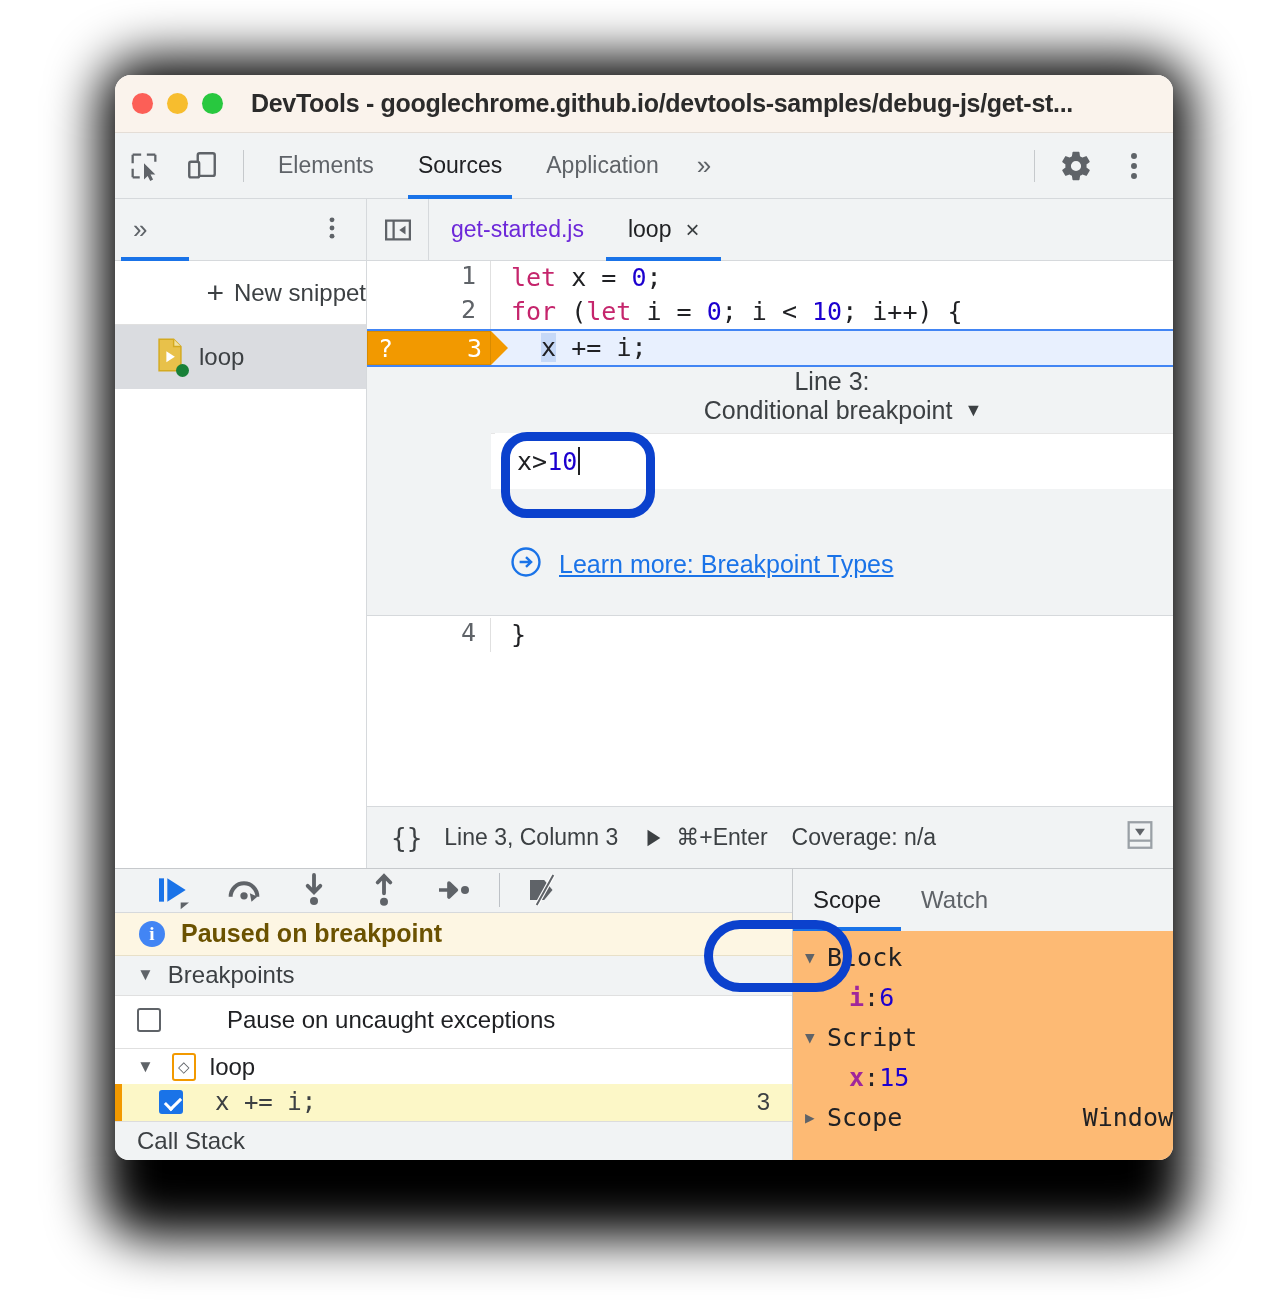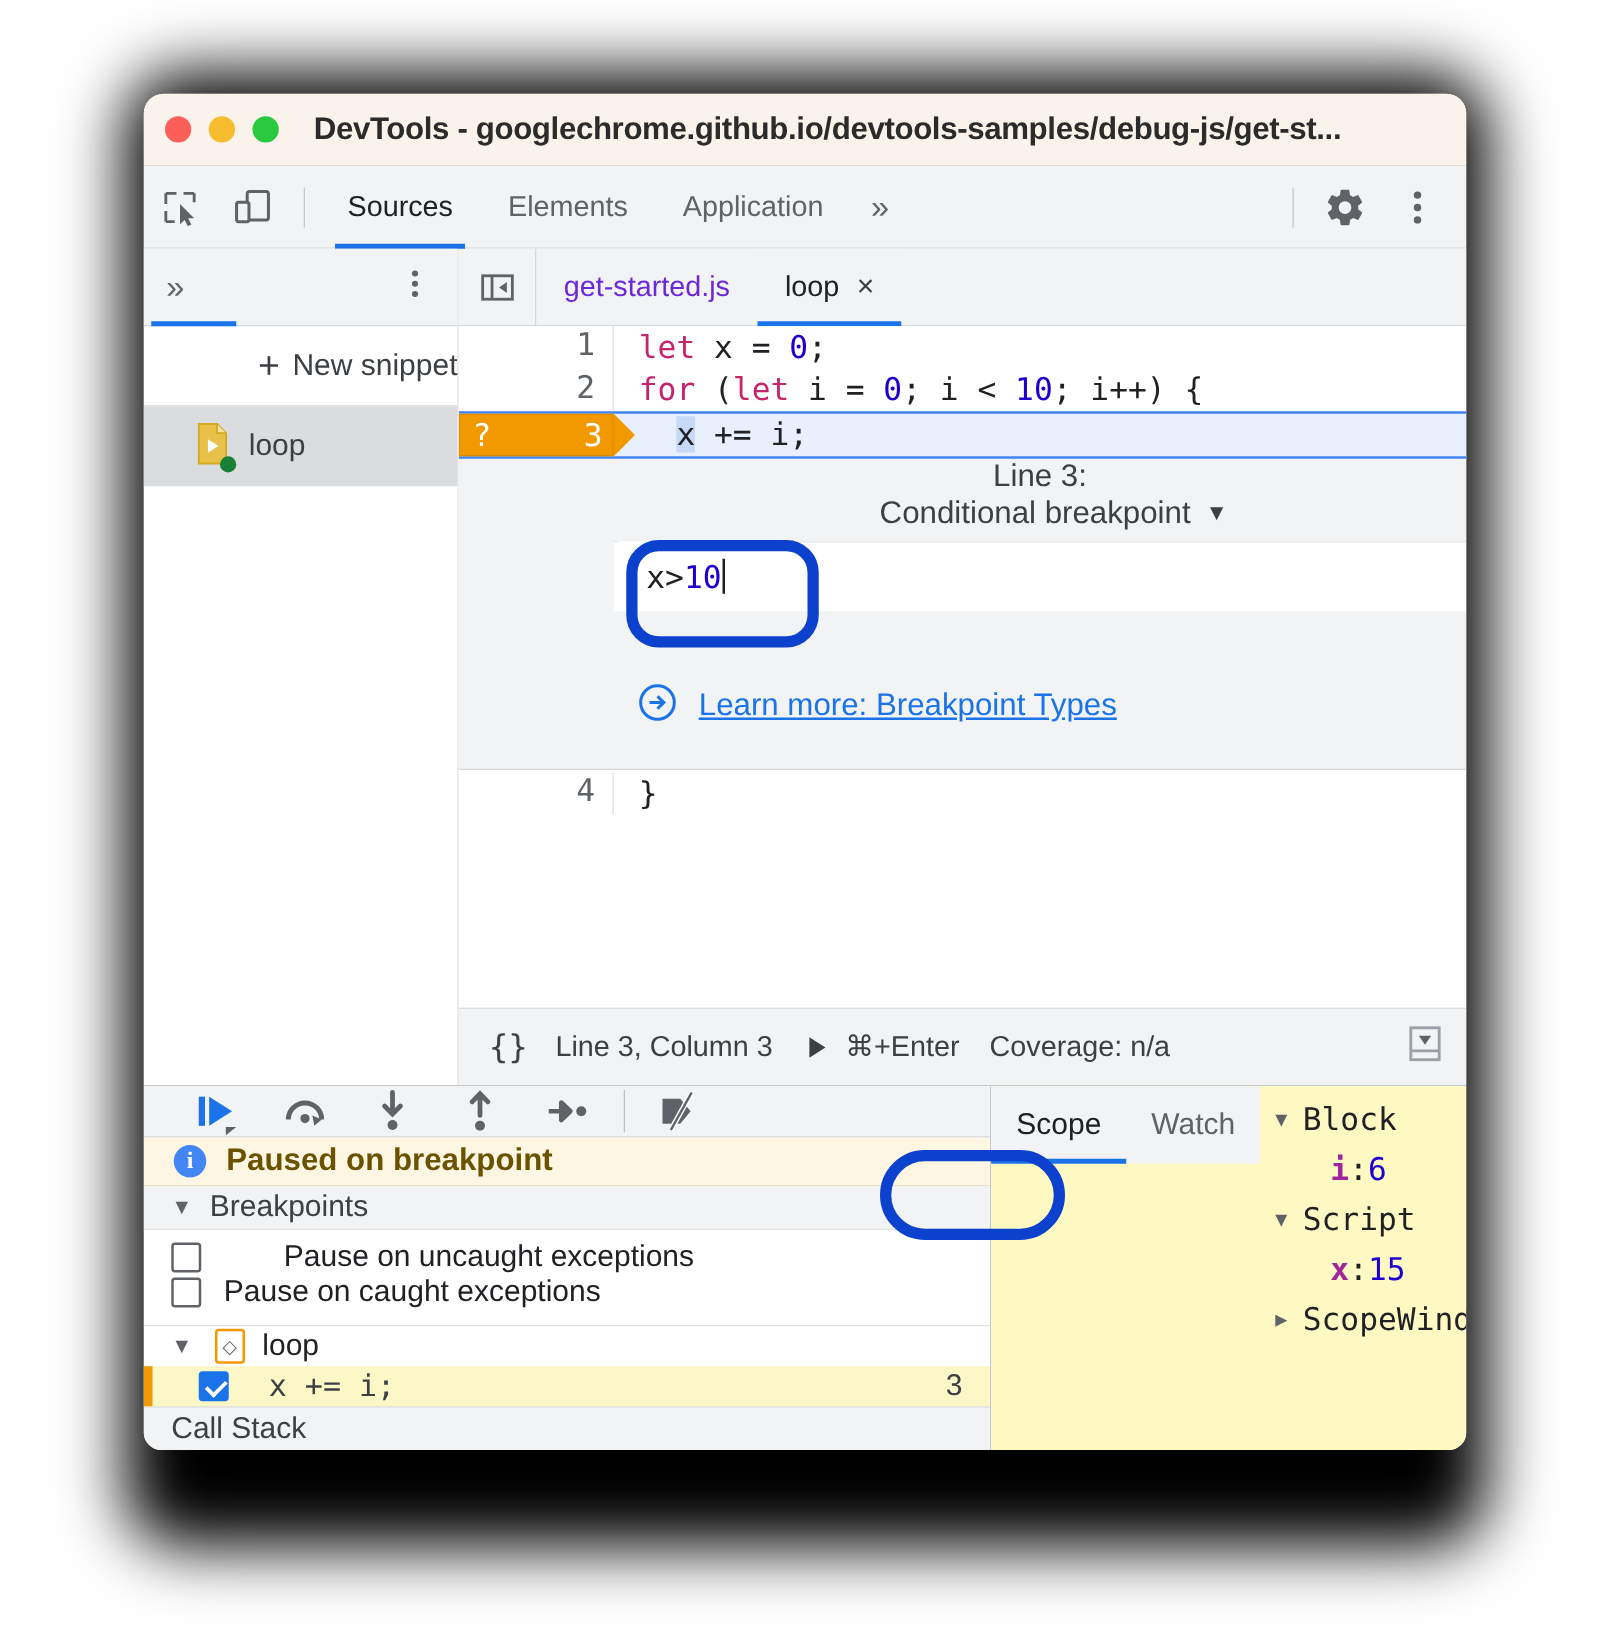--- a/index.html
+++ b/index.html
@@ -258,21 +258,21 @@
     font-family: "DejaVu Sans Mono", monospace; font-size: 24px; color: #3c4043; margin-left: 14px;
   }
   .bp-line { margin-left: auto; padding-right: 22px; font-size: 24px; color: #3c4043;
              font-family: "Liberation Sans", sans-serif; }
   .callstack-head {
     height: 56px; background: #f1f3f4; display: flex; align-items: center;
     padding-left: 22px; font-size: 24px; color: #3c4043; border-top: 1px solid #dcdcdc;
   }
 
   
-  .drawer-right { width: 380px; flex: 0 0 380px; background: #fef9c3; display: flex; flex-direction: row; }
+  .drawer-right { width: 380px; flex: 0 0 380px; background: #fdba74; display: flex; flex-direction: column; }
   .scope-tabs { height: 62px; background: #f1f3f4; display: flex; align-items: stretch; }
   .sc-tab {
     display: flex; align-items: center; padding: 0 20px; font-size: 24px; color: #5f6368;
     cursor: pointer; position: relative;
   }
   .sc-tab.active { color: #202124; }
   .sc-tab.active::after {
     content: ""; position: absolute; left: 0; right: 0; bottom: 0; height: 4px; background: #1a73e8;
   }
   .scope-body { padding-top: 6px; font-family: "DejaVu Sans Mono", monospace; font-size: 25px; color: #202124; position: relative; }
@@ -309,22 +309,22 @@
           <path d="M12 10l8 8h-3.4l1.8 3.6-2 1-1.8-3.6L12 21.5z" fill="#5f6368"></path>
         </svg>
       </div>
       <div class="tb-icon">
         <svg width="34" height="34" viewBox="0 0 24 24">
           <rect x="9" y="3" width="12" height="16" rx="1.4" stroke="#5f6368" stroke-width="1.7" fill="none"></rect>
           <rect x="3" y="9" width="7" height="11" rx="1.2" stroke="#5f6368" stroke-width="1.7" fill="#f1f3f4"></rect>
         </svg>
       </div>
       <div class="tb-sep"></div>
+      <div class="tb-tab">Elements</div>
       <div class="tb-tab active">Sources</div>
-      <div class="tb-tab">Elements</div>
       <div class="tb-tab">Application</div>
       <div class="tb-more">»</div>
       <div class="tb-right">
         <div class="tb-sep"></div>
         <div class="tb-icon">
           <svg width="34" height="34" viewBox="0 0 24 24">
             <path fill="#5f6368" d="M19.4 13c.04-.32.06-.66.06-1s-.02-.68-.07-1l2.1-1.63a.5.5 0 00.12-.64l-2-3.46a.5.5 0 00-.6-.22l-2.48 1a7.3 7.3 0 00-1.7-1l-.38-2.64A.5.5 0 0014 2h-4a.5.5 0 00-.49.42L9.13 5.05a7.6 7.6 0 00-1.7 1l-2.48-1a.5.5 0 00-.6.22l-2 3.46a.5.5 0 00.12.64L4.57 11c-.05.32-.08.66-.08 1s.03.68.08 1l-2.1 1.63a.5.5 0 00-.12.64l2 3.46c.12.22.39.3.6.22l2.48-1c.52.4 1.09.73 1.7 1l.38 2.63c.04.24.25.42.49.42h4c.24 0 .45-.18.49-.42l.38-2.63a7.6 7.6 0 001.7-1l2.48 1c.22.08.48 0 .6-.22l2-3.46a.5.5 0 00-.12-.64L19.4 13zM12 15.6A3.6 3.6 0 1112 8.4a3.6 3.6 0 010 7.2z"></path>
           </svg>
         </div>
         <div class="tb-icon">
@@ -520,24 +520,20 @@
 
         <div class="section-head">
           <span class="tri">▼</span>
           <span>Breakpoints</span>
         </div>
 
         <div class="chk-row" style="margin-top:8px;gap:48px;">
           <span class="chkbox"></span>
           <span>Pause on uncaught exceptions</span>
         </div>
-        <div class="chk-row">
-          <span class="chkbox"></span>
-          <span>Pause on caught exceptions</span>
-        </div>
 
         <div class="grp-row" style="margin-top:12px;">
           <span class="tri">▼</span>
           <span class="snip-badge">◇</span>
           <span>loop</span>
         </div>
 
         <div class="bp-item">
           <span class="chkbox checked"></span>
           <span class="bp-code">x += i;</span>

